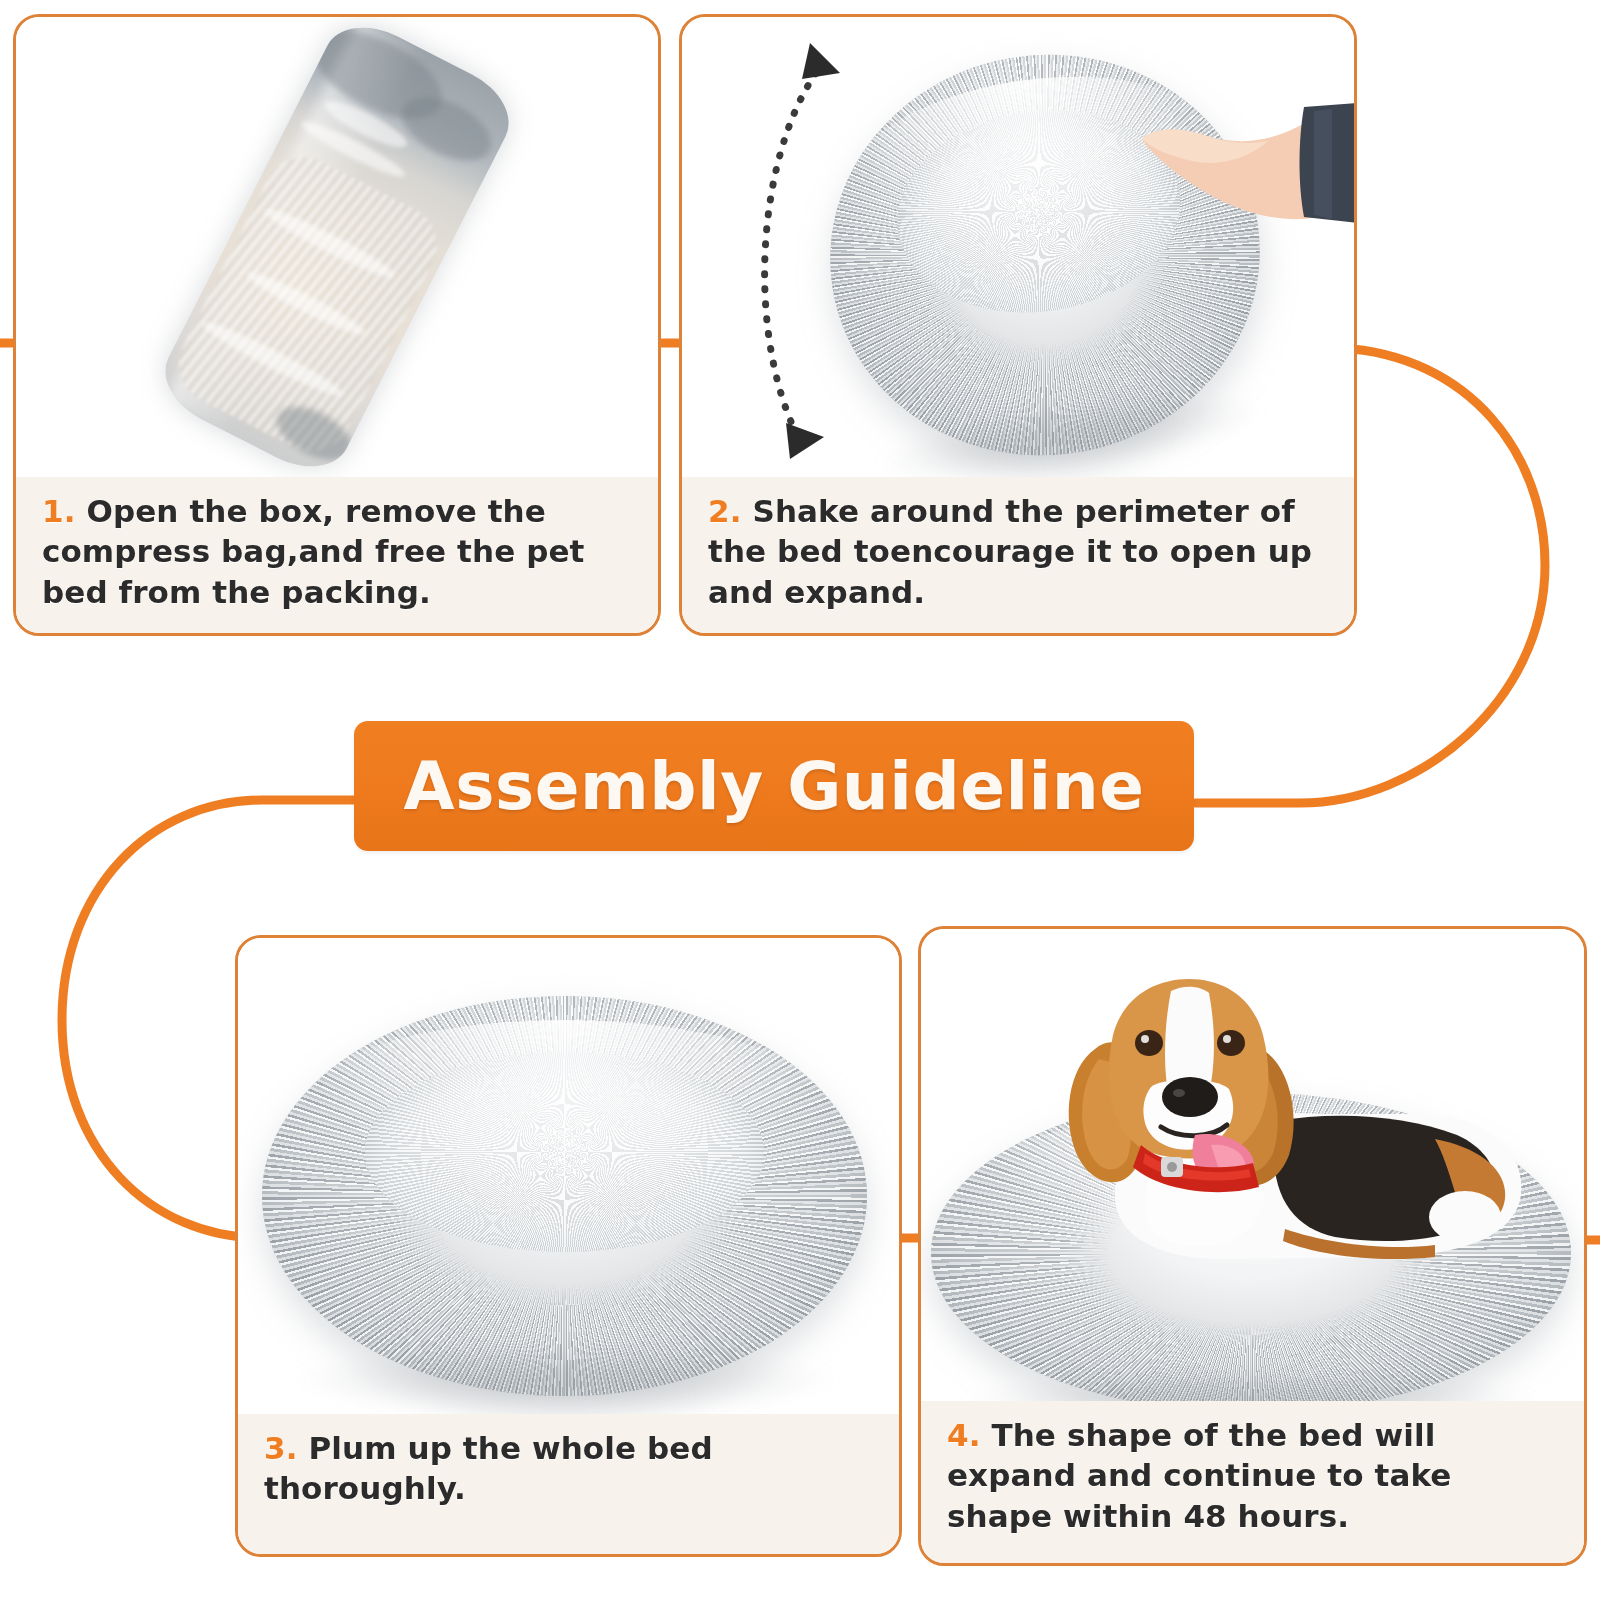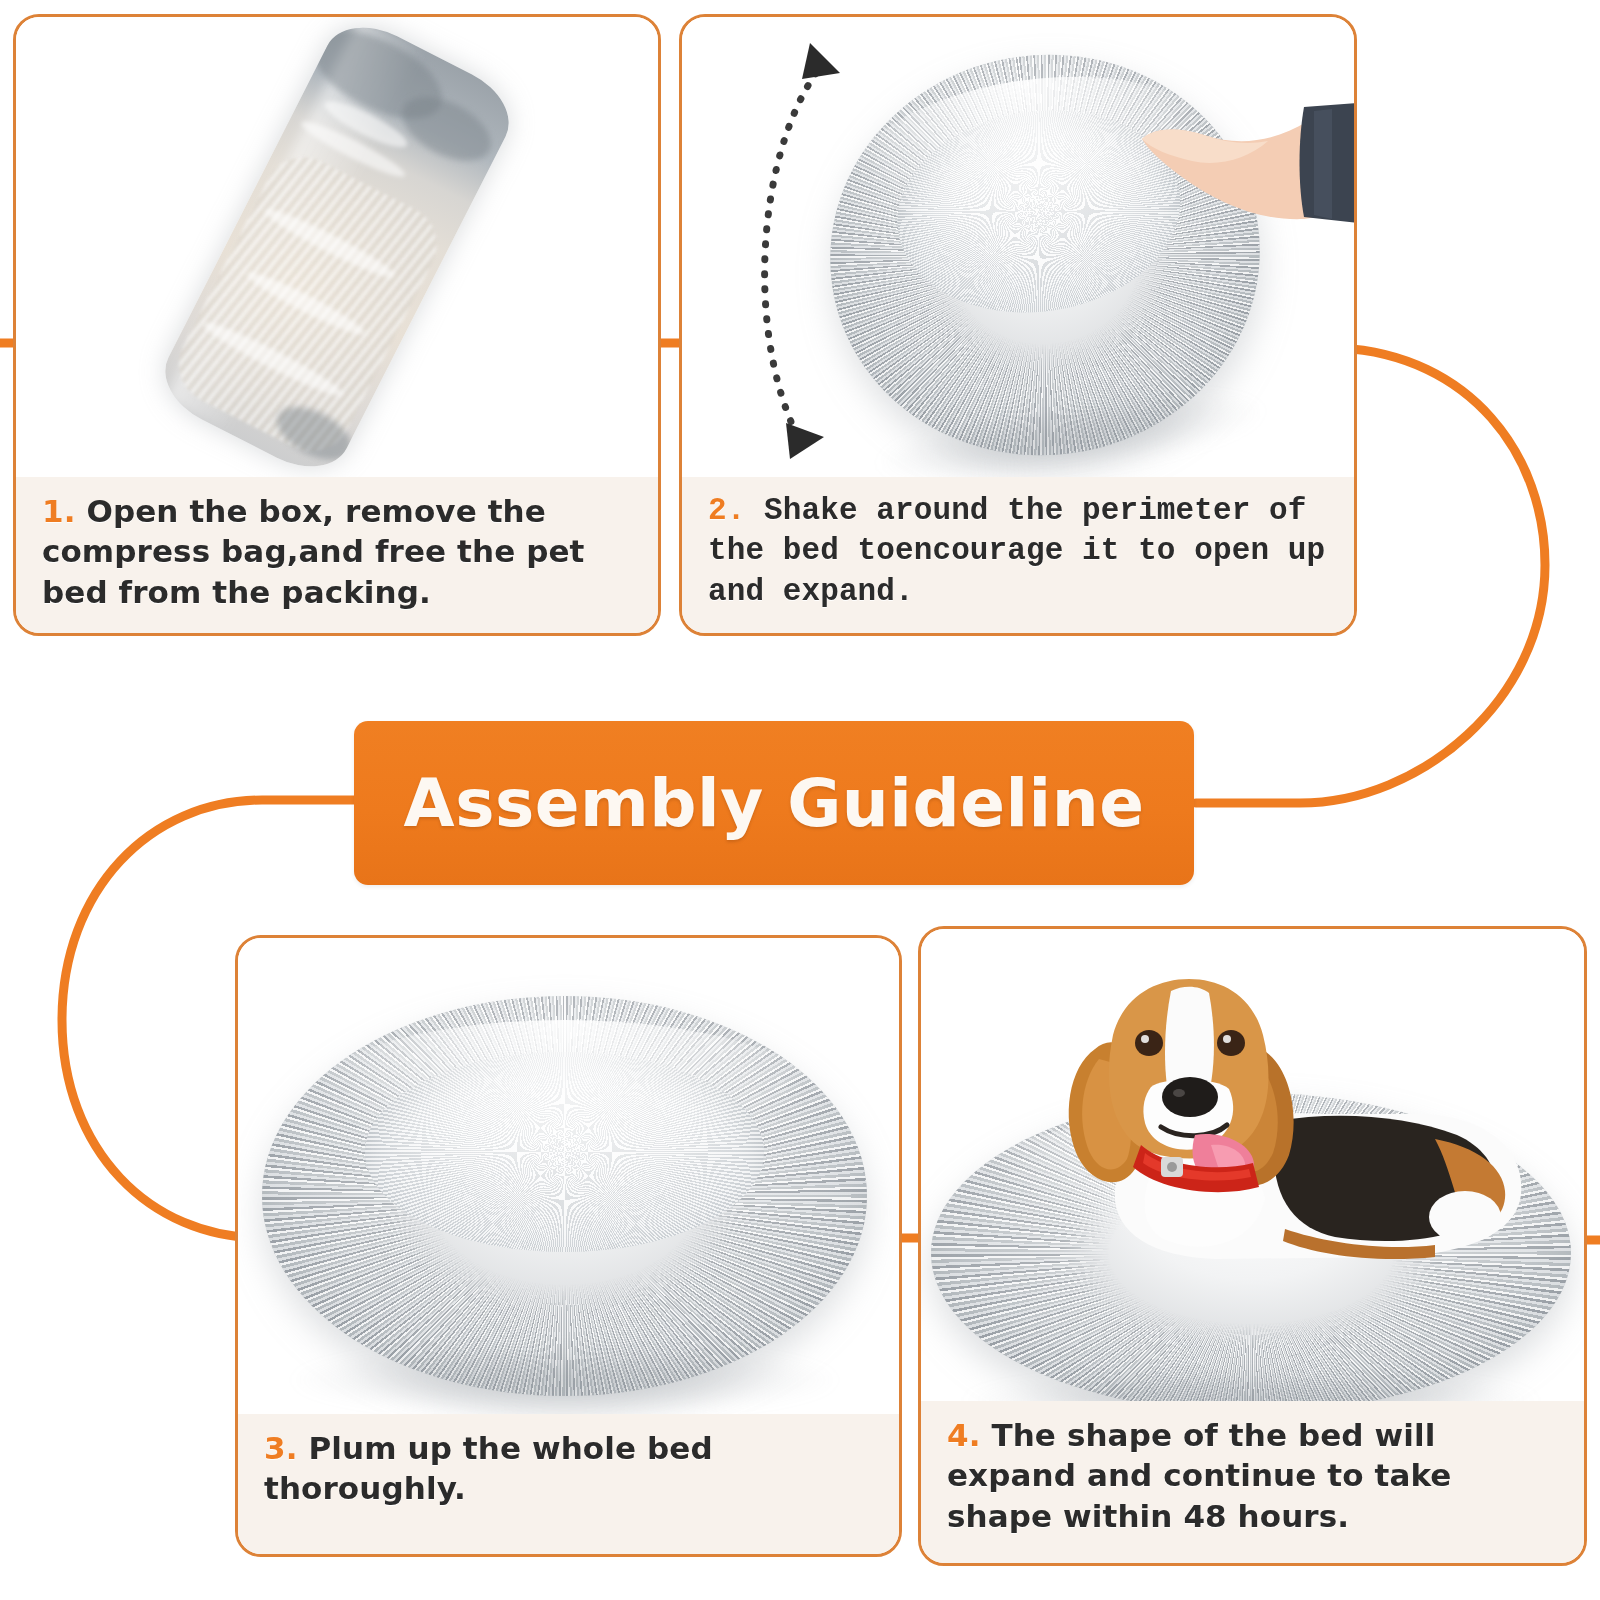--- a/index.html
+++ b/index.html
@@ -34,33 +34,33 @@
     font-weight:bold;
     font-size:31px;
     line-height:1.30;
     letter-spacing:.1px;
     text-shadow:0 1px 0 rgba(255,255,255,.9);
   }
   .caption .num{color:#ef7d22;font-weight:bold;}
 
   
   #panel-1{left:13px;  top:14px;   width:648px; height:622px;}
-  #panel-2{left:679px; top:14px;   width:678px; height:622px;font-family:Liberation Mono, monospace;}
+  #panel-2{left:679px; top:14px;   width:678px; height:622px;}
   #panel-3{left:235px; top:935px;  width:667px; height:622px;}
   #panel-4{left:918px; top:926px;  width:669px; height:640px;}
 
   #panel-1 .caption{height:156px;}
   #panel-2 .caption{height:156px;}
   #panel-3 .caption{height:140px;}
   #panel-4 .caption{height:162px;}
 
   
   #title-banner{
     position:absolute;z-index:4;
-    left:354px;top:721px;width:840px;height:164px;
+    left:354px;top:721px;width:840px;height:130px;
     background:linear-gradient(180deg,#f07f22 0%,#ee7a1d 55%,#e87419 100%);
     border-radius:14px;
     display:flex;align-items:center;justify-content:center;
     box-shadow:0 2px 4px rgba(0,0,0,.07);
   }
   #title-banner .title-text{
     color:#fdf8f2;
     font-size:66px;
     font-weight:bold;
     letter-spacing:.5px;

